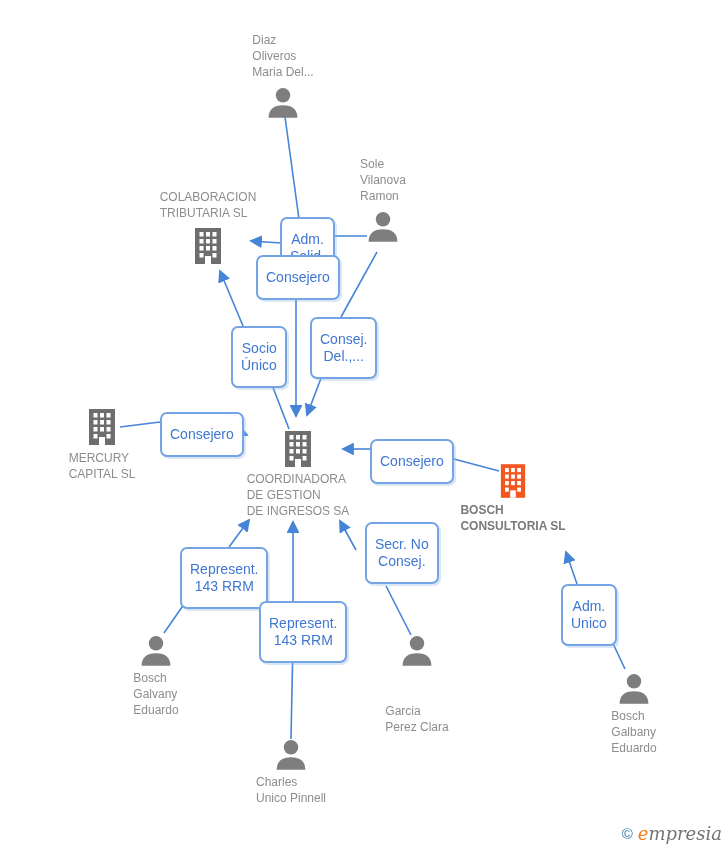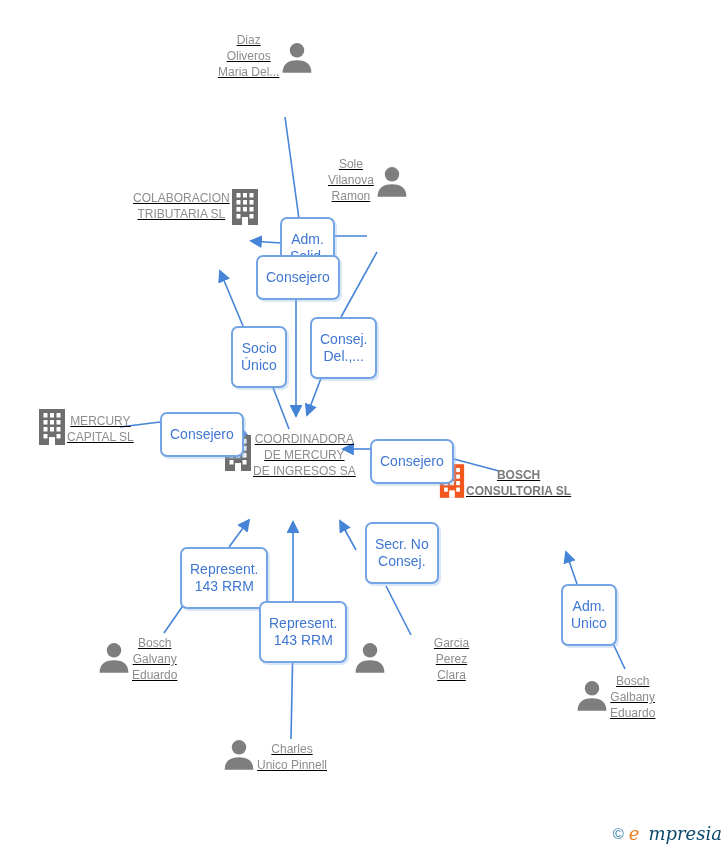--- a/index.html
+++ b/index.html
@@ -2,23 +2,21 @@
 <html><head>
 <meta charset="utf-8">
 <style>
   html,body{margin:0;padding:0;}
   body{
     width:728px;height:850px;position:relative;background:#ffffff;
     font-family:"Liberation Sans",sans-serif;overflow:hidden;
   }
   svg.edges{position:absolute;left:0;top:0;width:728px;height:850px;}
   .node{
-    position:absolute;display:flex;flex-direction:row;align-items:center;
-    text-align:center;
-    text-decoration:underline;
+    position:absolute;display:flex;flex-direction:column;align-items:center;
   }
   .nlabel{
     font-size:12px;line-height:16px;color:#8d8d8d;white-space:pre-line;
   }
   .node.label-above .nlabel{margin-bottom:7px;}
   .node.label-below .nlabel{}
   .icon-person{color:#7e7e7e;}
   .icon-building{color:#6e6e6e;}
   .node.highlight .icon-building{color:#f2571f;}
   .node.highlight .nlabel{font-weight:bold;color:#7a7a7a;}
@@ -26,21 +24,21 @@
     position:absolute;background:#ffffff;border:2px solid #74a4e4;border-radius:7px;
     padding:12px 8px;font-size:14px;line-height:17px;color:#3f77d2;text-align:center;
     white-space:pre-line;box-shadow:2px 2px 0 rgba(150,185,230,.35);
   }
   .watermark{
     position:absolute;right:6px;bottom:6px;font-size:16px;display:flex;align-items:center;gap:5px;
   }
   .wm-copy{color:#2e7ca8;font-size:15px;}
   .wm-brand{font-family:"DejaVu Serif",serif;font-style:italic;font-size:18px;}
   .wm-e{color:#f07d1e;}
-  .wm-rest{color:#0c4a6e;margin-left:9px;}
+  .wm-rest{color:#737373;}
 </style>
 </head>
 <body>
 
 <svg class="edges" xmlns="http://www.w3.org/2000/svg">
   <defs>
     <marker id="arrow" viewBox="0 0 10 10" refX="8.5" refY="5" markerWidth="8" markerHeight="8" orient="auto">
       <path d="M0,0 L10,5 L0,10 z" fill="#4684d8"></path>
     </marker>
   </defs>
@@ -154,21 +152,21 @@
           <rect x="6.5" y="18" width="4" height="4.5"></rect>
           <rect x="13" y="18" width="4" height="4.5"></rect>
           <rect x="19.5" y="18" width="4" height="4.5"></rect>
           <rect x="6.5" y="25" width="4" height="4.5"></rect>
           <rect x="19.5" y="25" width="4" height="4.5"></rect>
           <rect x="12" y="28" width="6" height="8"></rect>
         </g>
       </svg>
   </span>
   <div class="nlabel">COORDINADORA
-DE MERCURY
+DE GESTION
 DE INGRESOS SA</div>
 </div>
 
 <div class="node label-below highlight" style="left:438px;top:464px;width:150px;">
   <span class="icon-building">
     <svg width="28" height="34" viewBox="0 0 30 36">
         <rect x="2" y="0" width="26" height="36" fill="currentColor"></rect>
         <g fill="#ffffff">
           <rect x="6.5" y="4" width="4" height="4.5"></rect>
           <rect x="13" y="4" width="4" height="4.5"></rect>

